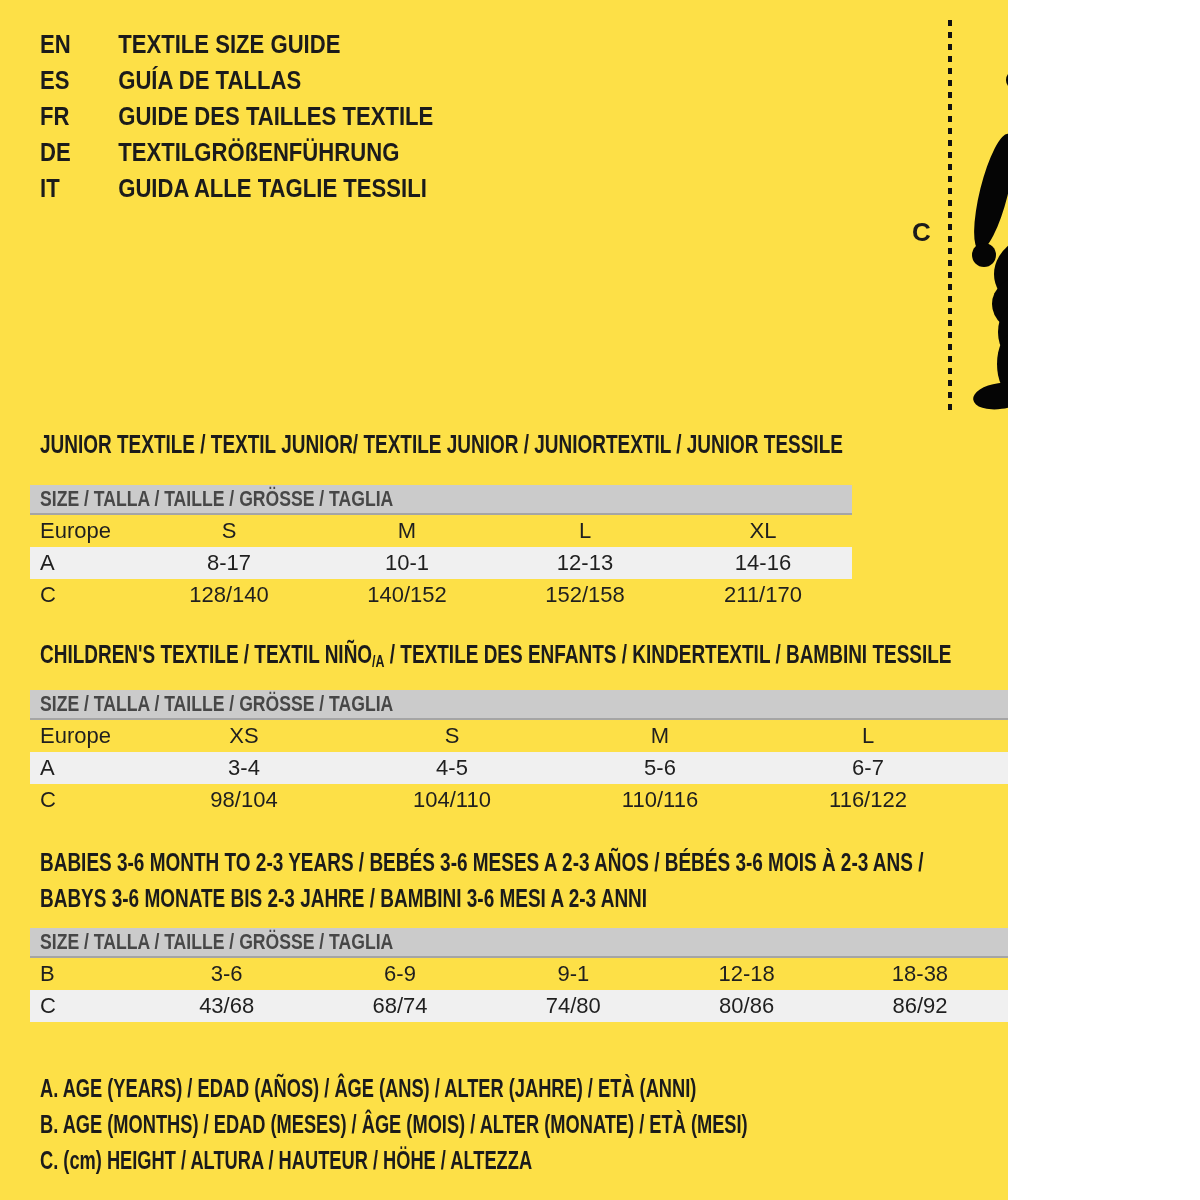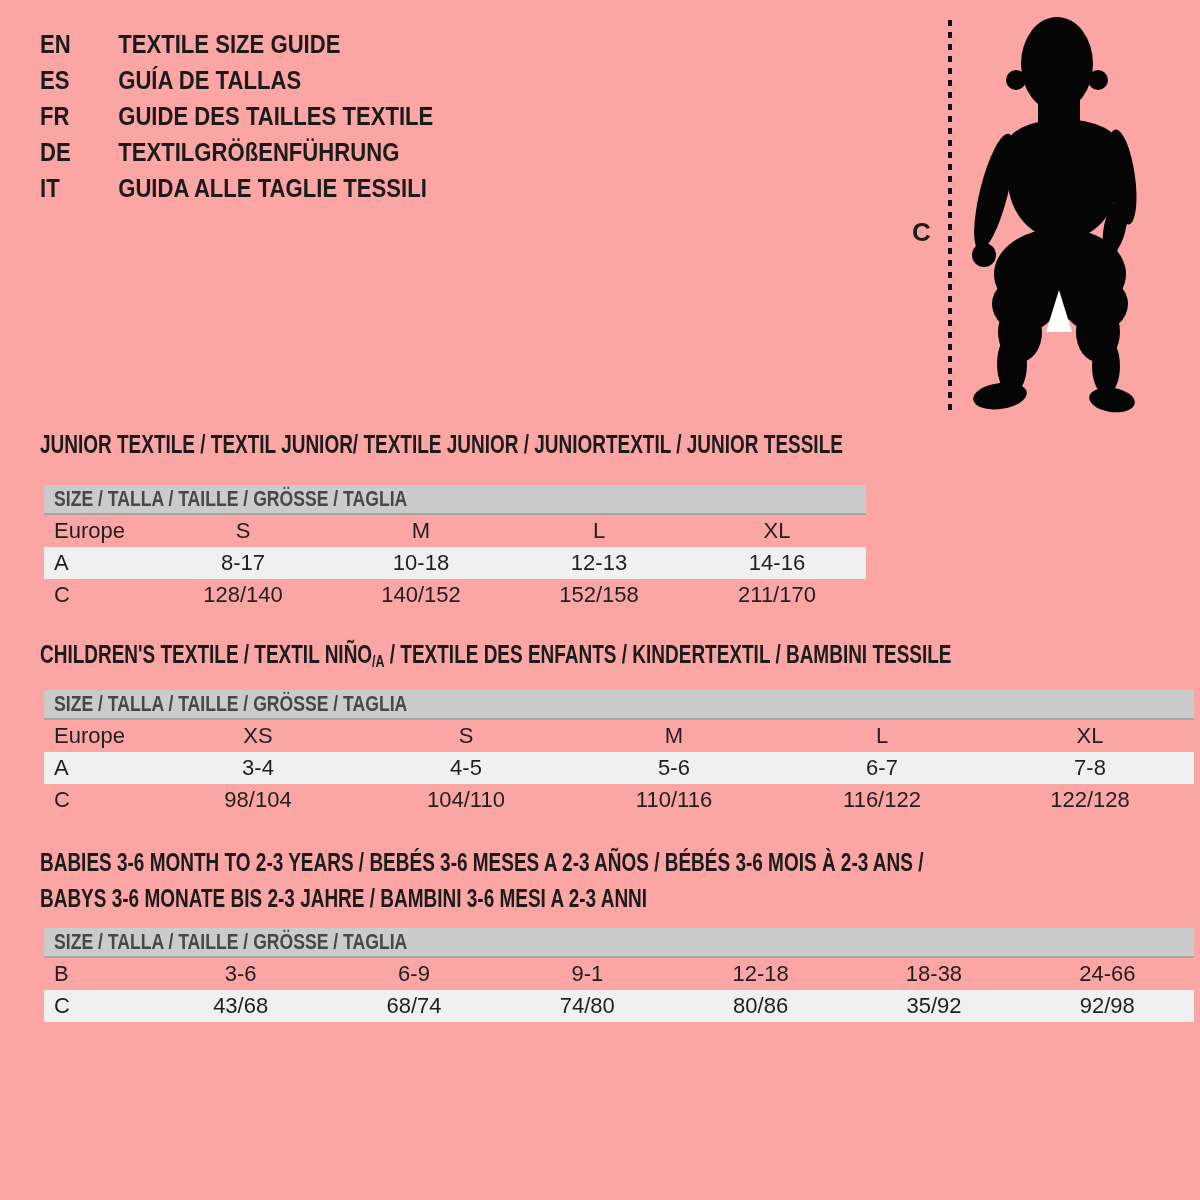--- a/index.html
+++ b/index.html
@@ -1,37 +1,37 @@
 <!DOCTYPE html>
 <html><head>
 <meta charset="utf-8">
 <style>
   html,body{margin:0;padding:0;background:#ffffff;}
   .canvas{
-    position:relative;width:1200px;height:1200px;background:#fca5a5;
+    position:relative;width:1008px;height:1200px;background:#fde047;
     font-family:"Liberation Sans",sans-serif;color:#1b1b1b;overflow:hidden;
   }
   
   .lang-block{position:absolute;left:40px;top:26px;font-size:26px;font-weight:700;line-height:36px;}
   .lang-row{display:flex;transform:scaleX(0.85);transform-origin:0 0;white-space:nowrap;}
   .lang-code{width:92px;flex:0 0 92px;}
   
   .dash-line{position:absolute;left:948px;top:20px;width:4px;height:396px;
     background:repeating-linear-gradient(to bottom,#111111 0 6px,transparent 6px 12px);}
   .fig-label{position:absolute;left:912px;top:217px;font-size:26px;font-weight:700;}
   .toddler{position:absolute;left:960px;top:12px;}
   
   .section-heading{position:absolute;left:40px;font-size:26px;font-weight:700;line-height:32px;
     white-space:nowrap;transform:scaleX(0.73);transform-origin:0 50%;}
   .section-heading .subscript{font-size:17px;position:relative;top:4px;}
   #junior-heading{top:428px;}
   #children-heading{top:638px;}
   #babies-heading{top:844px;line-height:36px;}
   
-  .size-table-wrap{position:absolute;left:44px;}
+  .size-table-wrap{position:absolute;left:30px;}
   #junior-table{top:485px;width:822px;}
   #children-table{top:690px;width:1150px;}
   #babies-table{top:928px;width:1150px;}
   .size-bar{height:30px;box-sizing:border-box;background:#cbcbcb;border-bottom:2px solid #a5a5a5;
     padding-left:10px;line-height:28px;font-size:22px;font-weight:700;color:#474747;white-space:nowrap;}
   .size-bar .cond{display:inline-block;transform:scaleX(0.8);transform-origin:0 50%;}
   table.size-table{border-collapse:collapse;table-layout:fixed;width:100%;}
   table.size-table td{height:32px;padding:0;font-size:22px;text-align:center;vertical-align:middle;color:#1f1f1f;}
   table.size-table td.c0{text-align:left;padding-left:10px;}
   table.size-table tr.shaded{background:#f0f0f0;}
@@ -114,21 +114,21 @@
         <tr>
           <td class="c0">Europe</td>
           <td>S</td>
           <td>M</td>
           <td>L</td>
           <td>XL</td>
         </tr>
         <tr class="shaded">
           <td class="c0">A</td>
           <td>8-17</td>
-          <td>10-18</td>
+          <td>10-1</td>
           <td>12-13</td>
           <td>14-16</td>
         </tr>
         <tr>
           <td class="c0">C</td>
           <td>128/140</td>
           <td>140/152</td>
           <td>152/158</td>
           <td>211/170</td>
         </tr>
@@ -208,21 +208,26 @@
           <td>12-18</td>
           <td>18-38</td>
           <td>24-66</td>
         </tr>
         <tr class="shaded">
           <td class="c0">C</td>
           <td>43/68</td>
           <td>68/74</td>
           <td>74/80</td>
           <td>80/86</td>
-          <td>35/92</td>
+          <td>86/92</td>
           <td>92/98</td>
         </tr>
       </tbody>
     </table>
   </div>
 
+  <div class="legend">
+    <div class="legend-line">A. AGE (YEARS) / EDAD (AÑOS) / ÂGE (ANS) / ALTER (JAHRE) / ETÀ (ANNI)</div>
+    <div class="legend-line">B. AGE (MONTHS) / EDAD (MESES) / ÂGE (MOIS) / ALTER (MONATE) / ETÀ (MESI)</div>
+    <div class="legend-line">C. (cm) HEIGHT / ALTURA / HAUTEUR / HÖHE / ALTEZZA</div>
+  </div>
 
 </div>
 
 </body></html>

